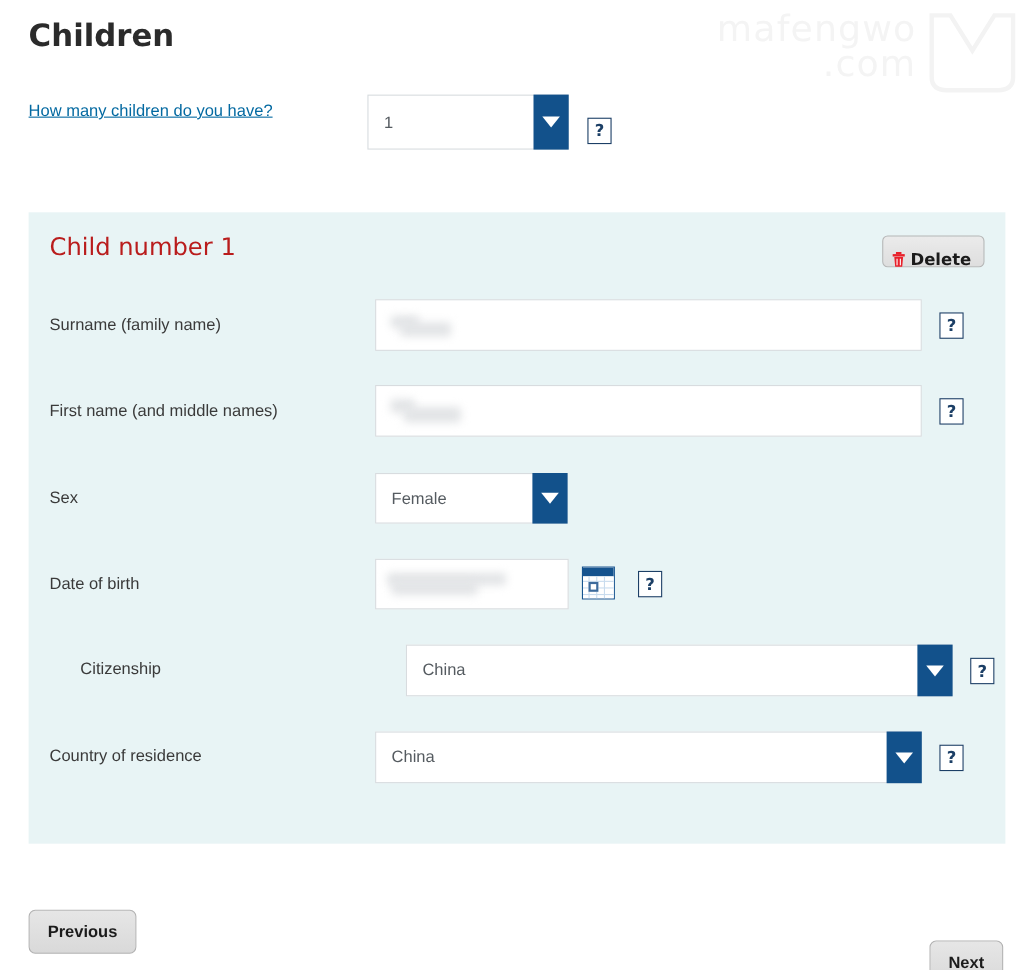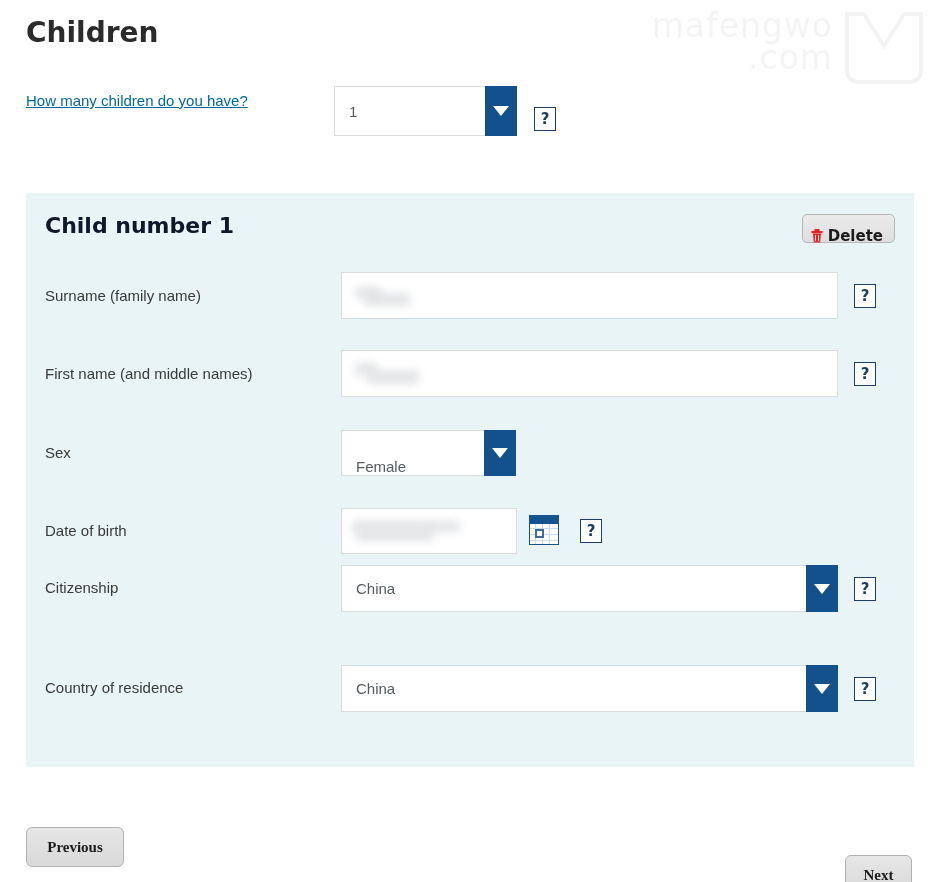--- a/index.html
+++ b/index.html
@@ -136,22 +136,22 @@
     width: 888px;
     height: 574px;
     background: #e8f4f5;
   }
   .panel-title {
     position: absolute;
     left: 19px;
     top: 20px;
     font-family: "DejaVu Sans", sans-serif;
     font-size: 22px;
-    font-weight: 700;
-    color: #0f172a;
+    font-weight: 400;
+    color: #b91c1c;
   }
   .delete-btn {
     position: absolute;
     right: 19px;
     top: 21px;
     height: 29px;
     padding: 14px 11px 0 8px;
     background: #e2e2e2;
     background: linear-gradient(#ebebeb, #dedede);
     border: 1px solid #b6b6b6;
@@ -238,21 +238,21 @@
     background: #ffffff;
   }
 
   
   .navbtn {
     position: absolute;
     height: 40px;
     background: linear-gradient(#e6e6e6, #d9d9d9);
     border: 1px solid #b2b2b2;
     border-radius: 6px;
-    font-family: Liberation Serif, serif;
+    font-family: Liberation Sans, sans-serif;
     font-size: 15px;
     font-weight: 600;
     color: #1b1b1b;
     display: flex;
     align-items: center;
     justify-content: center;
     cursor: pointer;
     box-sizing: border-box;
   }
   #previous-button { left: 26px; top: 827px; width: 98px; }
@@ -316,21 +316,21 @@
     <div class="f-label" style="top:6px;">First name (and middle names)</div>
     <div class="textbox" style="left:315px; top:-9px; width:497px; height:47px;">
       <span class="redact" style="left:13px; top:12px; width:22px; height:12px;"></span>
       <span class="redact" style="left:25px; top:19px; width:52px; height:14px;"></span>
     </div>
     <div class="help-icon" style="left:828px; top:3px;">?</div>
   </div>
 
   <div class="frow" style="top:245px; height:54px;">
     <div class="f-label" style="top:6px;">Sex</div>
-    <div class="select" style="left:315px; top:-8px; width:175px; height:46px;align-items:flex-end;">
+    <div class="select" style="left:315px; top:-8px; width:175px; height:46px;">
       <span class="sel-value">Female</span>
       <span class="sel-arrow">
           <i class="tri"></i>
         </span>
     </div>
   </div>
 
   <div class="frow" style="top:323px; height:54px;">
     <div class="f-label" style="top:6px;">Date of birth</div>
     <div class="textbox" style="left:315px; top:-8px; width:176px; height:46px;">
@@ -345,21 +345,21 @@
         <span class="gl" style="left:0;  top:16px; width:28px; height:1px;"></span>
         <span class="gl" style="left:5px;  top:0; width:1px; height:20px;"></span>
         <span class="gl" style="left:12px; top:0; width:1px; height:20px;"></span>
         <span class="gl" style="left:19px; top:0; width:1px; height:20px;"></span>
         <span class="cal-sel"></span>
       </div>
     </div>
     <div class="help-icon" style="left:554px; top:3px;">?</div>
   </div>
 
-  <div class="frow" style="top:380px; height:54px;">
+  <div class="frow" style="top:401px; height:54px;margin-left:28px;">
     <div class="f-label" style="top:6px;">Citizenship</div>
     <div class="select" style="left:315px; top:-8px; width:497px; height:47px;">
       <span class="sel-value">China</span>
       <span class="sel-arrow">
           <i class="tri"></i>
         </span>
     </div>
     <div class="help-icon" style="left:828px; top:4px;">?</div>
   </div>
 

